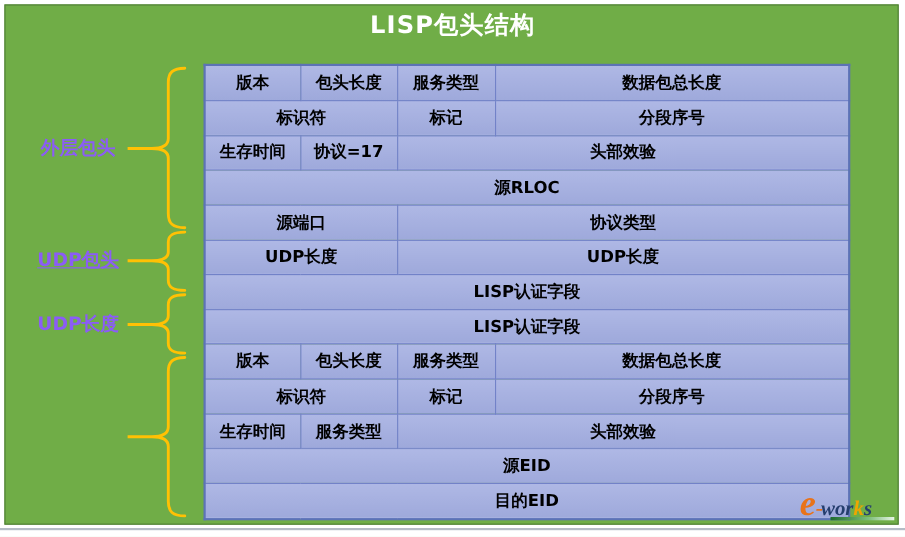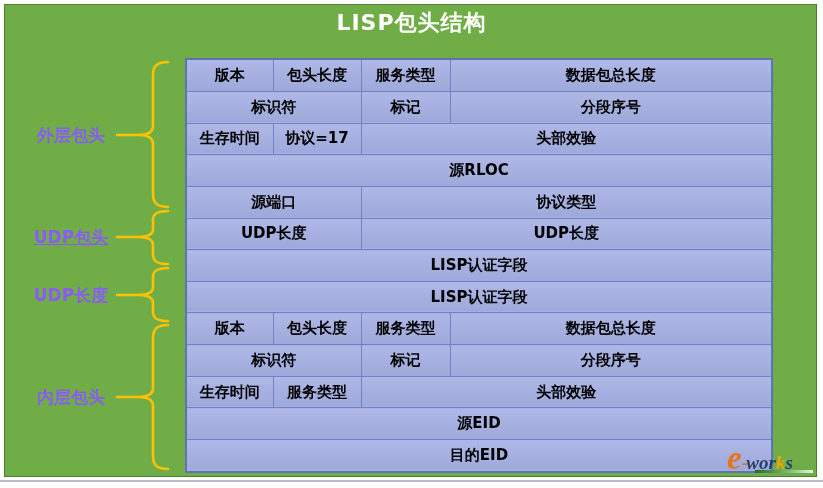--- a/index.html
+++ b/index.html
@@ -131,21 +131,20 @@
   <svg class="braces" viewBox="0 0 823 488" xmlns="http://www.w3.org/2000/svg">
     <path d="M168,62 C157,62 153,66 153,75 L153,126 C153,131 150,135 138,135 L116,135 L138,135 C150,135 153,139 153,144 L153,194 C153,203 157,207 168,207"></path>
     <path d="M168,211 C157,211 153,214 153,220 L153,229 C153,233 150,237 138,237 L116,237 L138,237 C150,237 153,241 153,245 L153,255 C153,261 157,264 168,264"></path>
     <path d="M168,268 C157,268 153,271 153,277 L153,287 C153,291 150,295 138,295 L116,295 L138,295 C150,295 153,299 153,303 L153,312 C153,318 157,321 168,321"></path>
     <path d="M168,325 C157,325 153,329 153,338 L153,388 C153,393 150,397 138,397 L116,397 L138,397 C150,397 153,401 153,406 L153,456 C153,465 157,469 168,469"></path>
   </svg>
 
   <div class="sec-label lbl-1">外层包头</div>
   <div class="sec-label lbl-2">UDP包头</div>
   <div class="sec-label lbl-3">UDP长度</div>
-  <div class="sec-label lbl-4">内层包头</div>
 
   <div class="logo">
     <span class="logo-e">e</span><span class="logo-dash">-</span><span class="logo-wor">wor</span><span class="logo-k">k</span><span class="logo-s">s</span>
     <div class="logo-bar"></div>
   </div>
 
   <div class="divider"></div>
 
 </div>
 

